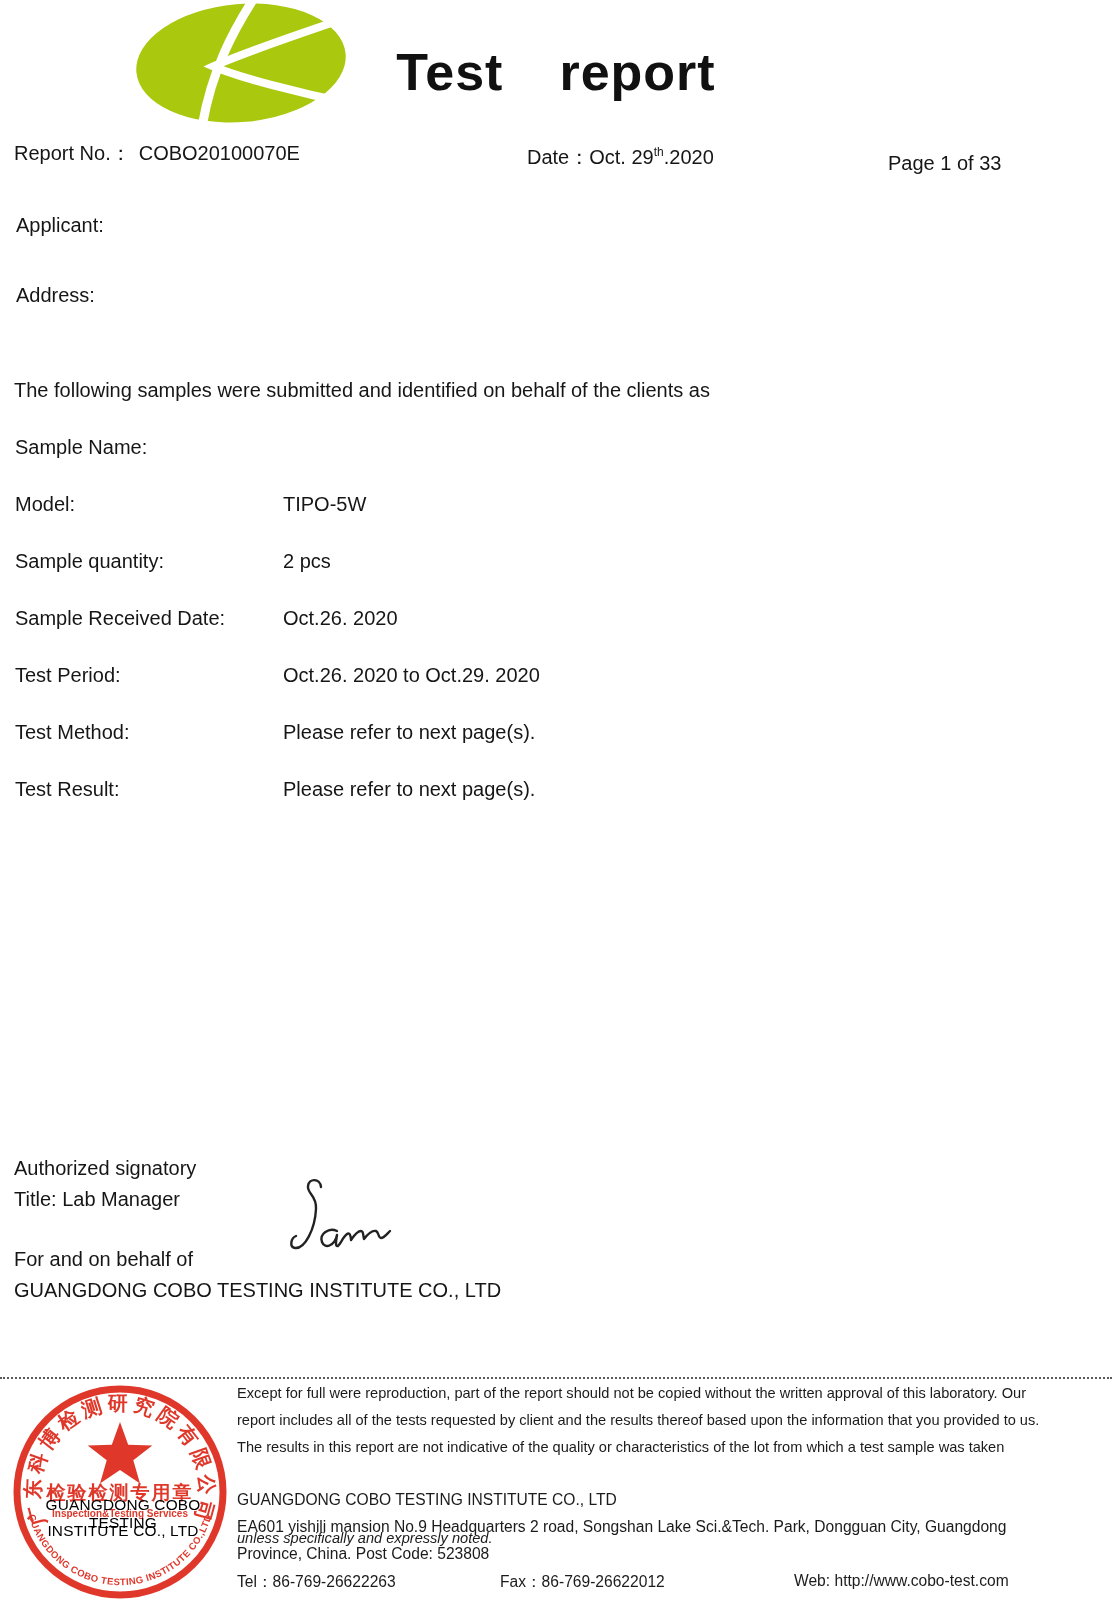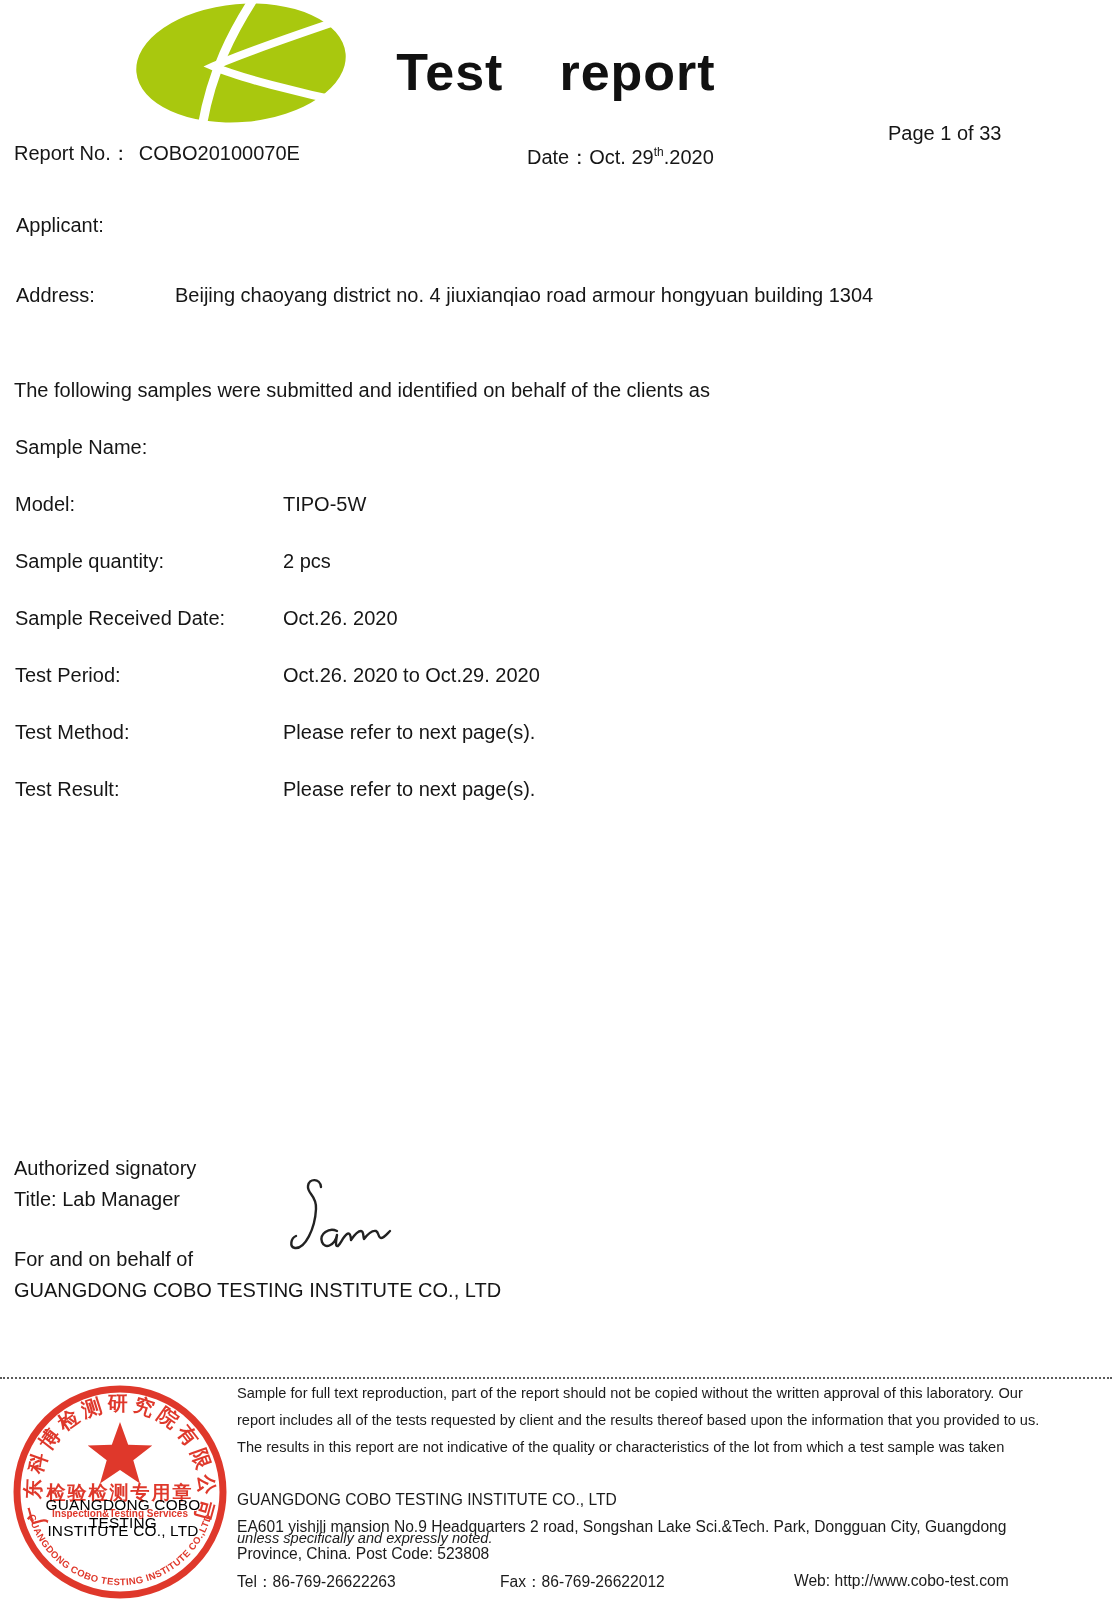--- a/index.html
+++ b/index.html
@@ -63,25 +63,24 @@
     <span>Test</span>
     <span>report</span>
   </div>
 
   <div class="abs meta" style="left:14px; top:140px;">
     <span>Report No.：</span><span style="margin-left:8px;">COBO20100070E</span>
   </div>
   <div class="abs meta" style="left:527px; top:144px;">
     <span>Date：</span><span>Oct. 29</span><sup>th</sup><span>.2020</span>
   </div>
-  <div class="abs meta" style="left:888px; top:122px;text-align:right;">Page 1 of 33</div>
+  <div class="abs meta" style="left:888px; top:152px;text-align:right;">Page 1 of 33</div>
 
   <div class="abs lbl" style="left:16px; top:214px;">Applicant:</div>
   <div class="abs lbl" style="left:16px; top:284px;">Address:</div>
-  <div class="abs val" style="left:175px; top:284px;">Beijing chaoyang district no. 4 jiuxianqiao road armour hongyuan building 1304</div>
 
   <div class="abs line" style="left:14px; top:379px;">The following samples were submitted and identified on behalf of the clients as</div>
 
   <div class="abs lbl" style="left:15px; top:436px;">Sample Name:</div>
 
   <div class="abs lbl" style="left:15px; top:493px;">Model:</div>
   <div class="abs val" style="left:283px; top:493px;">TIPO-5W</div>
 
   <div class="abs lbl" style="left:15px; top:550px;">Sample quantity:</div>
   <div class="abs val" style="left:283px; top:550px;">2 pcs</div>
@@ -126,21 +125,21 @@
     <text x="112" y="149" text-anchor="middle" font-size="19" font-weight="bold" fill="#dd2a1c" letter-spacing="2">检验检测专用章</text>
     <text x="112" y="167" text-anchor="middle" font-size="10" font-weight="bold" fill="#dd2a1c">Inspection&amp;Testing Services</text>
     <text font-size="9.5" font-weight="bold" fill="#dd2a1c" letter-spacing="0.4">
       <textPath href="#sealBottomArc" startOffset="50%" text-anchor="middle">GUANGDONG COBO TESTING INSTITUTE CO.,LTD</textPath>
     </text>
   </svg>
 
   <div class="stamp-overlay" style="top:1496px;">GUANGDONG COBO TESTING</div>
   <div class="stamp-overlay" style="top:1522px;">INSTITUTE CO., LTD</div>
 
-  <div class="abs fineprint" style="left:237px; top:1385px;">Sample for full text reproduction, part of the report should not be copied without the written approval of this laboratory. Our</div>
+  <div class="abs fineprint" style="left:237px; top:1385px;">Except for full were reproduction, part of the report should not be copied without the written approval of this laboratory. Our</div>
   <div class="abs fineprint" style="left:237px; top:1412px;">report includes all of the tests requested by client and the results thereof based upon the information that you provided to us.</div>
   <div class="abs fineprint" style="left:237px; top:1439px;">The results in this report are not indicative of the quality or characteristics of the lot from which a test sample was taken</div>
   <div class="abs fineprint" style="left:237px; top:1530px;font-style:italic;">unless specifically and expressly noted.</div>
 
   <div class="abs contact" style="left:237px; top:1491px;">GUANGDONG COBO TESTING INSTITUTE CO., LTD</div>
   <div class="abs contact" style="left:237px; top:1518px;">EA601 yishili mansion No.9 Headquarters 2 road, Songshan Lake Sci.&amp;Tech. Park, Dongguan City, Guangdong</div>
   <div class="abs contact" style="left:237px; top:1545px;">Province, China. Post Code: 523808</div>
 
   <div class="abs contact" style="left:237px; top:1572px;">
     <span>Tel：</span><span>86-769-26622263</span>

